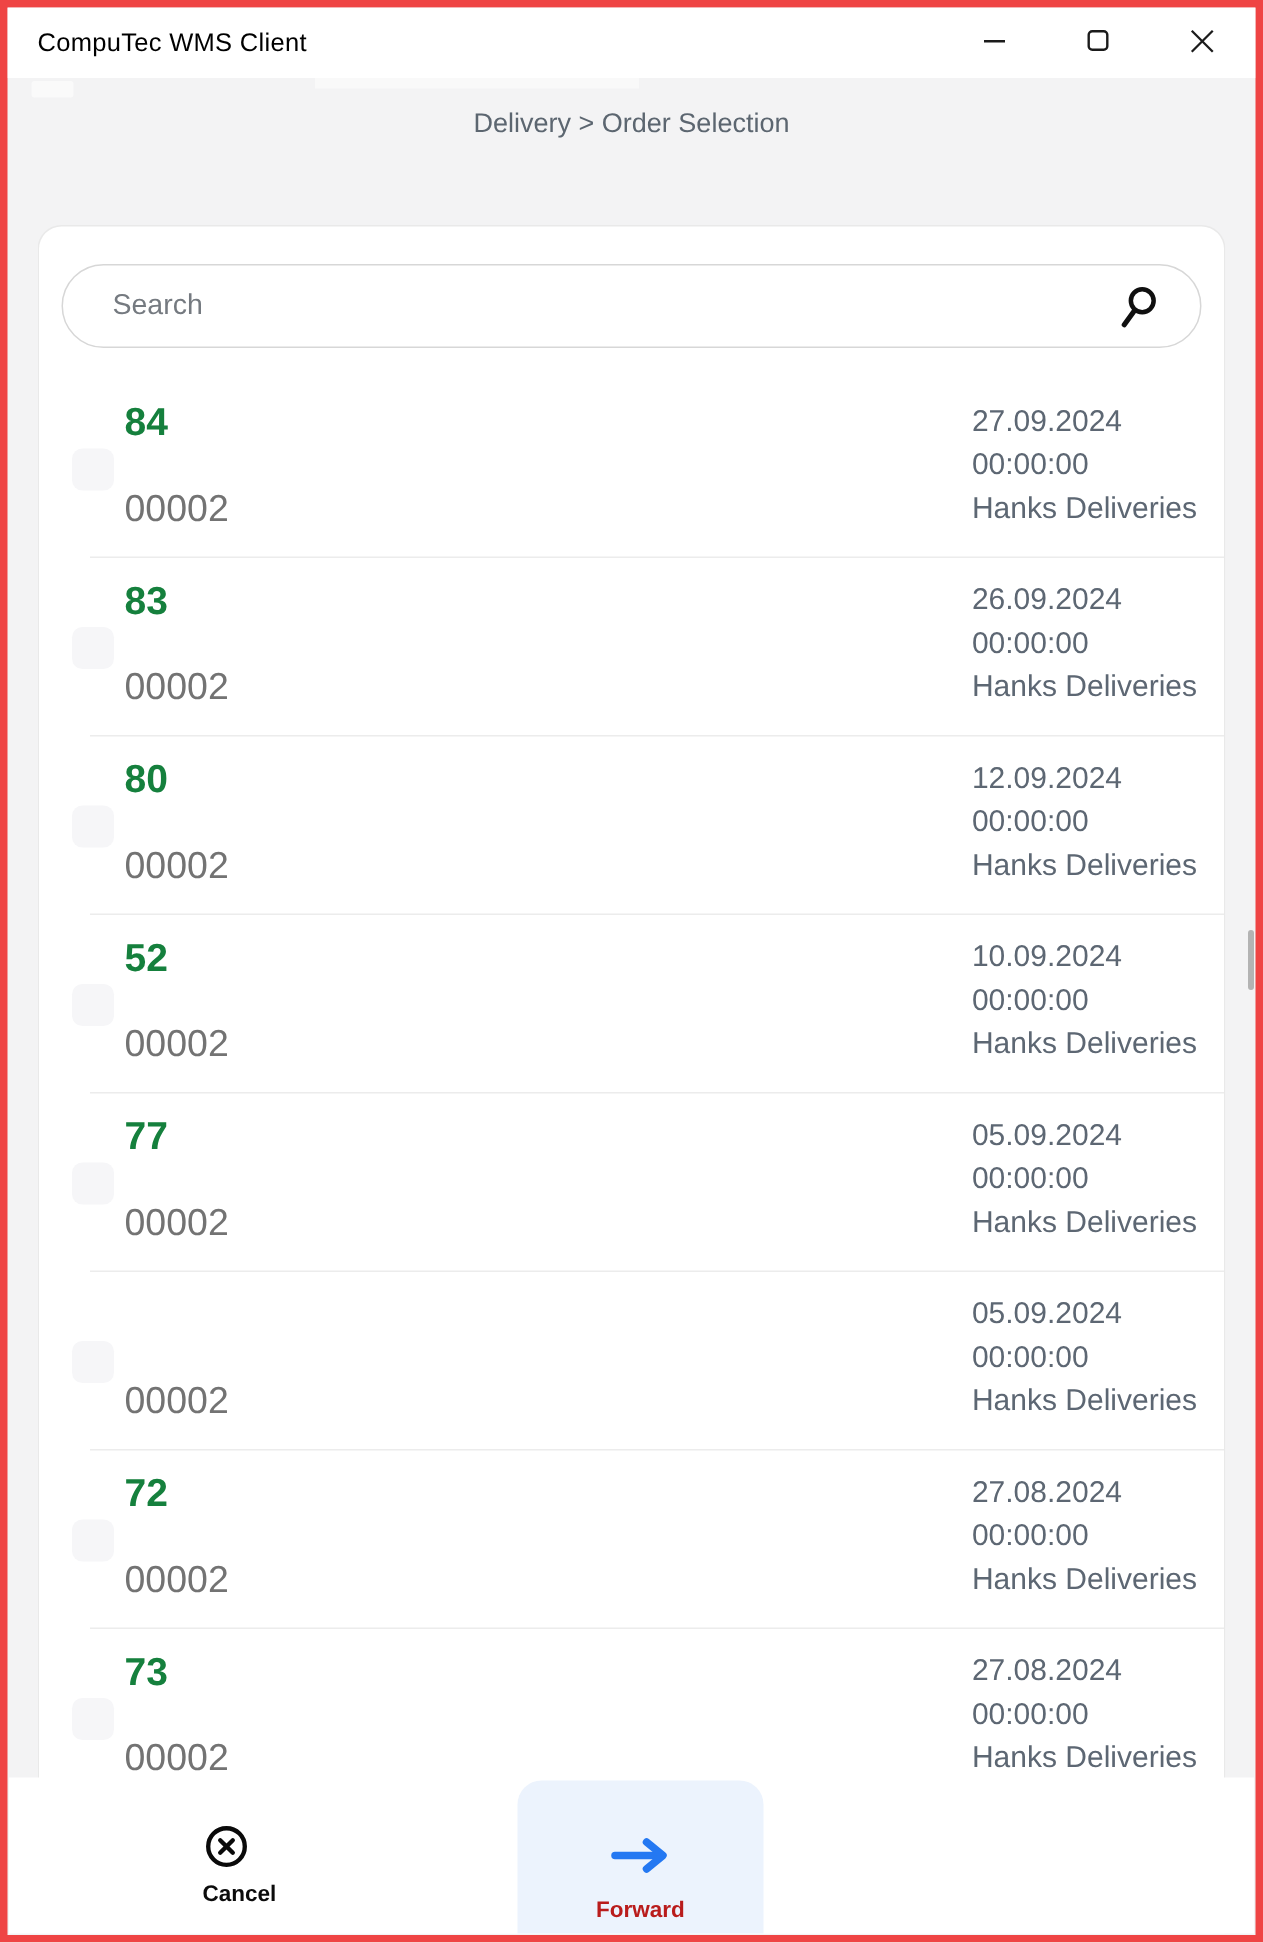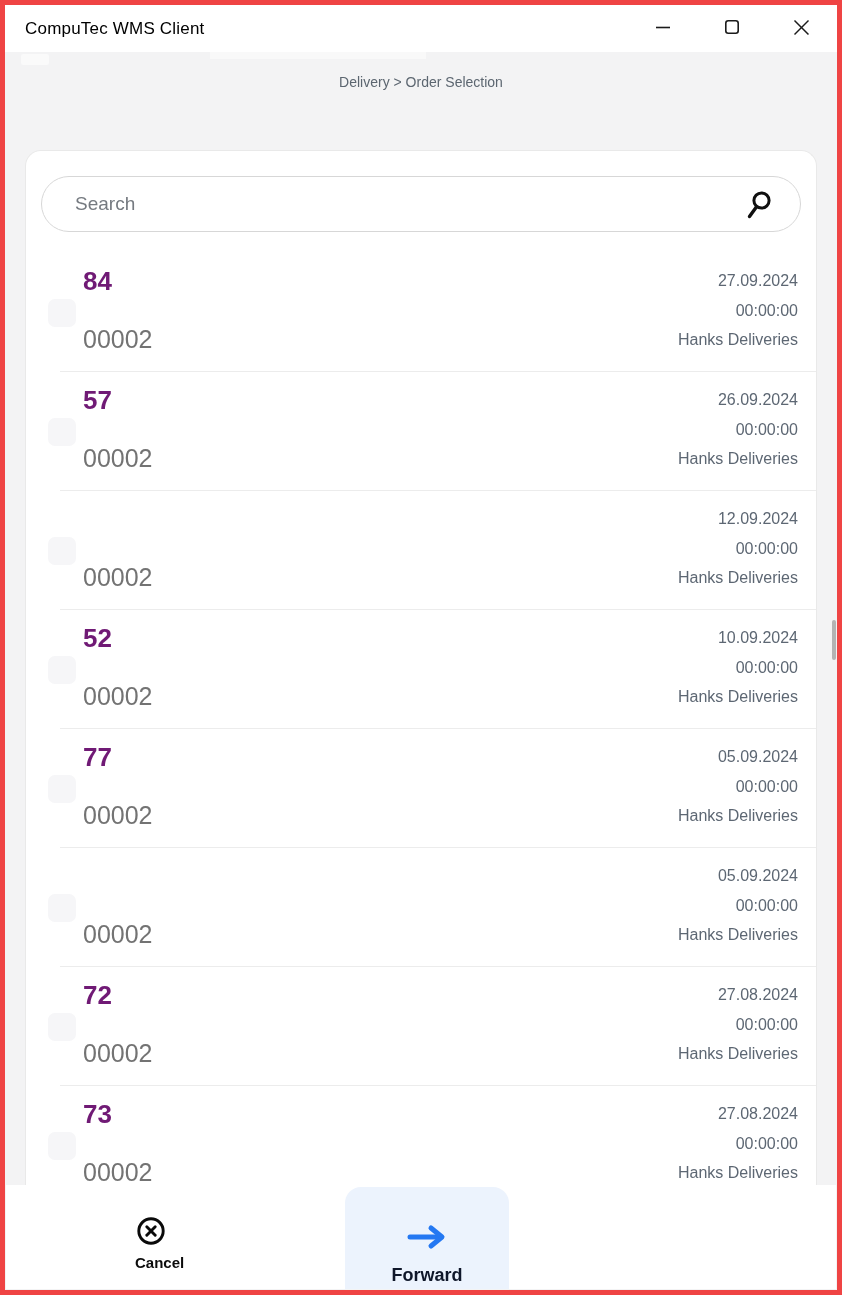--- a/index.html
+++ b/index.html
@@ -9,52 +9,52 @@
   
   .titlebar { position:absolute; top:0; left:0; right:0; height:47px; background:#fff; display:flex; align-items:center; }
   .title { margin-left:20px; font-size:17px; color:#000; letter-spacing:.2px; }
   .win-controls { margin-left:auto; display:flex; gap:39px; padding-right:21px; }
   .win-btn { width:30px; height:30px; display:flex; align-items:center; justify-content:center; background:transparent; border:none; cursor:pointer; }
 
   
   .app { position:absolute; top:47px; left:1px; right:1px; bottom:1px; background:#f3f3f4; display:flex; flex-direction:column; }
   .ghost1 { position:absolute; left:15px; top:2px; width:28px; height:11px; background:#fafafa; border-radius:2px; }
   .ghost2 { position:absolute; left:204px; top:0; width:216px; height:7px; background:#f9f9f9; }
-  .breadcrumb { margin-top:18px; text-align:center; font-size:14px; line-height:24px; color:#5c6670; }
+  .breadcrumb { margin-top:18px; text-align:center; font-size:18px; line-height:24px; color:#5c6670; }
 
   
   .card { margin:56px 19px 0 19px; flex:1 1 auto; background:#fff; border:1px solid #e9e9e9; border-bottom:none; border-radius:16px 16px 0 0; overflow:hidden; }
   .searchbox { position:relative; margin:25px 15px 0 15px; height:56px; background:#fff; border:1.5px solid #d7d7d7; border-radius:28px; }
   .searchbox input { position:absolute; left:33px; top:0; height:100%; width:640px; border:none; outline:none; font-size:19px; color:#333; background:transparent; font-family:"Liberation Sans", sans-serif; }
   .searchbox input::placeholder { color:#757a80; opacity:1; }
   .search-ic { position:absolute; right:26px; top:13px; }
 
   
   .list { margin-top:21px; }
   .row { position:relative; height:119px; padding:13px 18px 0 57px; cursor:pointer; }
   .row::after { content:""; position:absolute; left:34px; right:0; bottom:0; height:1px; background:#ececec; }
   .row-check { position:absolute; left:22px; top:46px; width:28px; height:28px; border-radius:7px; background:#f6f6f8; }
   .row-grid { display:grid; grid-template-columns:1fr auto; grid-template-areas:"num date" "mid time" "code customer"; }
-  .num  { grid-area:num;  font-size:26px; font-weight:bold; color:#701a75; line-height:30px; }
+  .num  { grid-area:num;  font-size:26px; font-weight:bold; color:#15803d; line-height:30px; }
   .date { grid-area:date; }
   .time { grid-area:time; }
   .customer { grid-area:customer; }
   .code { grid-area:code; font-size:25px; color:#737373; line-height:29px; }
-  .graytxt { font-size:16px; color:#5d6773; line-height:29px; text-align:right; }
+  .graytxt { font-size:20px; color:#5d6773; line-height:29px; }
   .date.graytxt { line-height:30px; }
 
   
   .scroll-thumb { position:absolute; right:1px; top:615px; width:4px; height:40px; background:#b3b3b3; border-radius:2px; }
 
   
   .footer { position:absolute; left:1px; right:1px; bottom:1px; height:104px; background:#fff; z-index:5; }
   .cancel-btn { position:absolute; left:129px; top:31px; width:80px; display:flex; flex-direction:column; align-items:flex-start; background:none; border:none; cursor:pointer; }
   .cancel-btn .lbl { margin-top:3px; font-size:15px; font-weight:600; color:#0c0c0c; font-family:"Liberation Sans", sans-serif; }
   .forward-btn { position:absolute; left:339px; top:2px; bottom:0; width:164px; background:#ecf3fd; border:none; border-radius:16px 16px 0 0; display:flex; flex-direction:column; align-items:center; padding-top:37px; cursor:pointer; }
-  .forward-btn .lbl { margin-top:12px; font-size:18px; font-weight:600; color:#0f172a; font-family:"Liberation Sans", sans-serif; }
+  .forward-btn .lbl { margin-top:12px; font-size:15px; font-weight:600; color:#b91c1c; font-family:"Liberation Sans", sans-serif; }
 </style>
 </head>
 <body>
 
 <div class="window">
 
   <div class="titlebar">
     <span class="title">CompuTec WMS Client</span>
     <div class="win-controls">
       <button class="win-btn">
@@ -106,31 +106,32 @@
       <div class="date graytxt">27.09.2024</div>
       <div class="time graytxt">00:00:00</div>
       <div class="code">00002</div>
       <div class="customer graytxt">Hanks Deliveries</div>
     </div>
   </div>
 
   <div class="row">
     <div class="row-check"></div>
     <div class="row-grid">
-      <div class="num">57</div>
+      <div class="num">83</div>
       <div class="date graytxt">26.09.2024</div>
       <div class="time graytxt">00:00:00</div>
       <div class="code">00002</div>
       <div class="customer graytxt">Hanks Deliveries</div>
     </div>
   </div>
 
   <div class="row">
     <div class="row-check"></div>
     <div class="row-grid">
+      <div class="num">80</div>
       <div class="date graytxt">12.09.2024</div>
       <div class="time graytxt">00:00:00</div>
       <div class="code">00002</div>
       <div class="customer graytxt">Hanks Deliveries</div>
     </div>
   </div>
 
   <div class="row">
     <div class="row-check"></div>
     <div class="row-grid">

